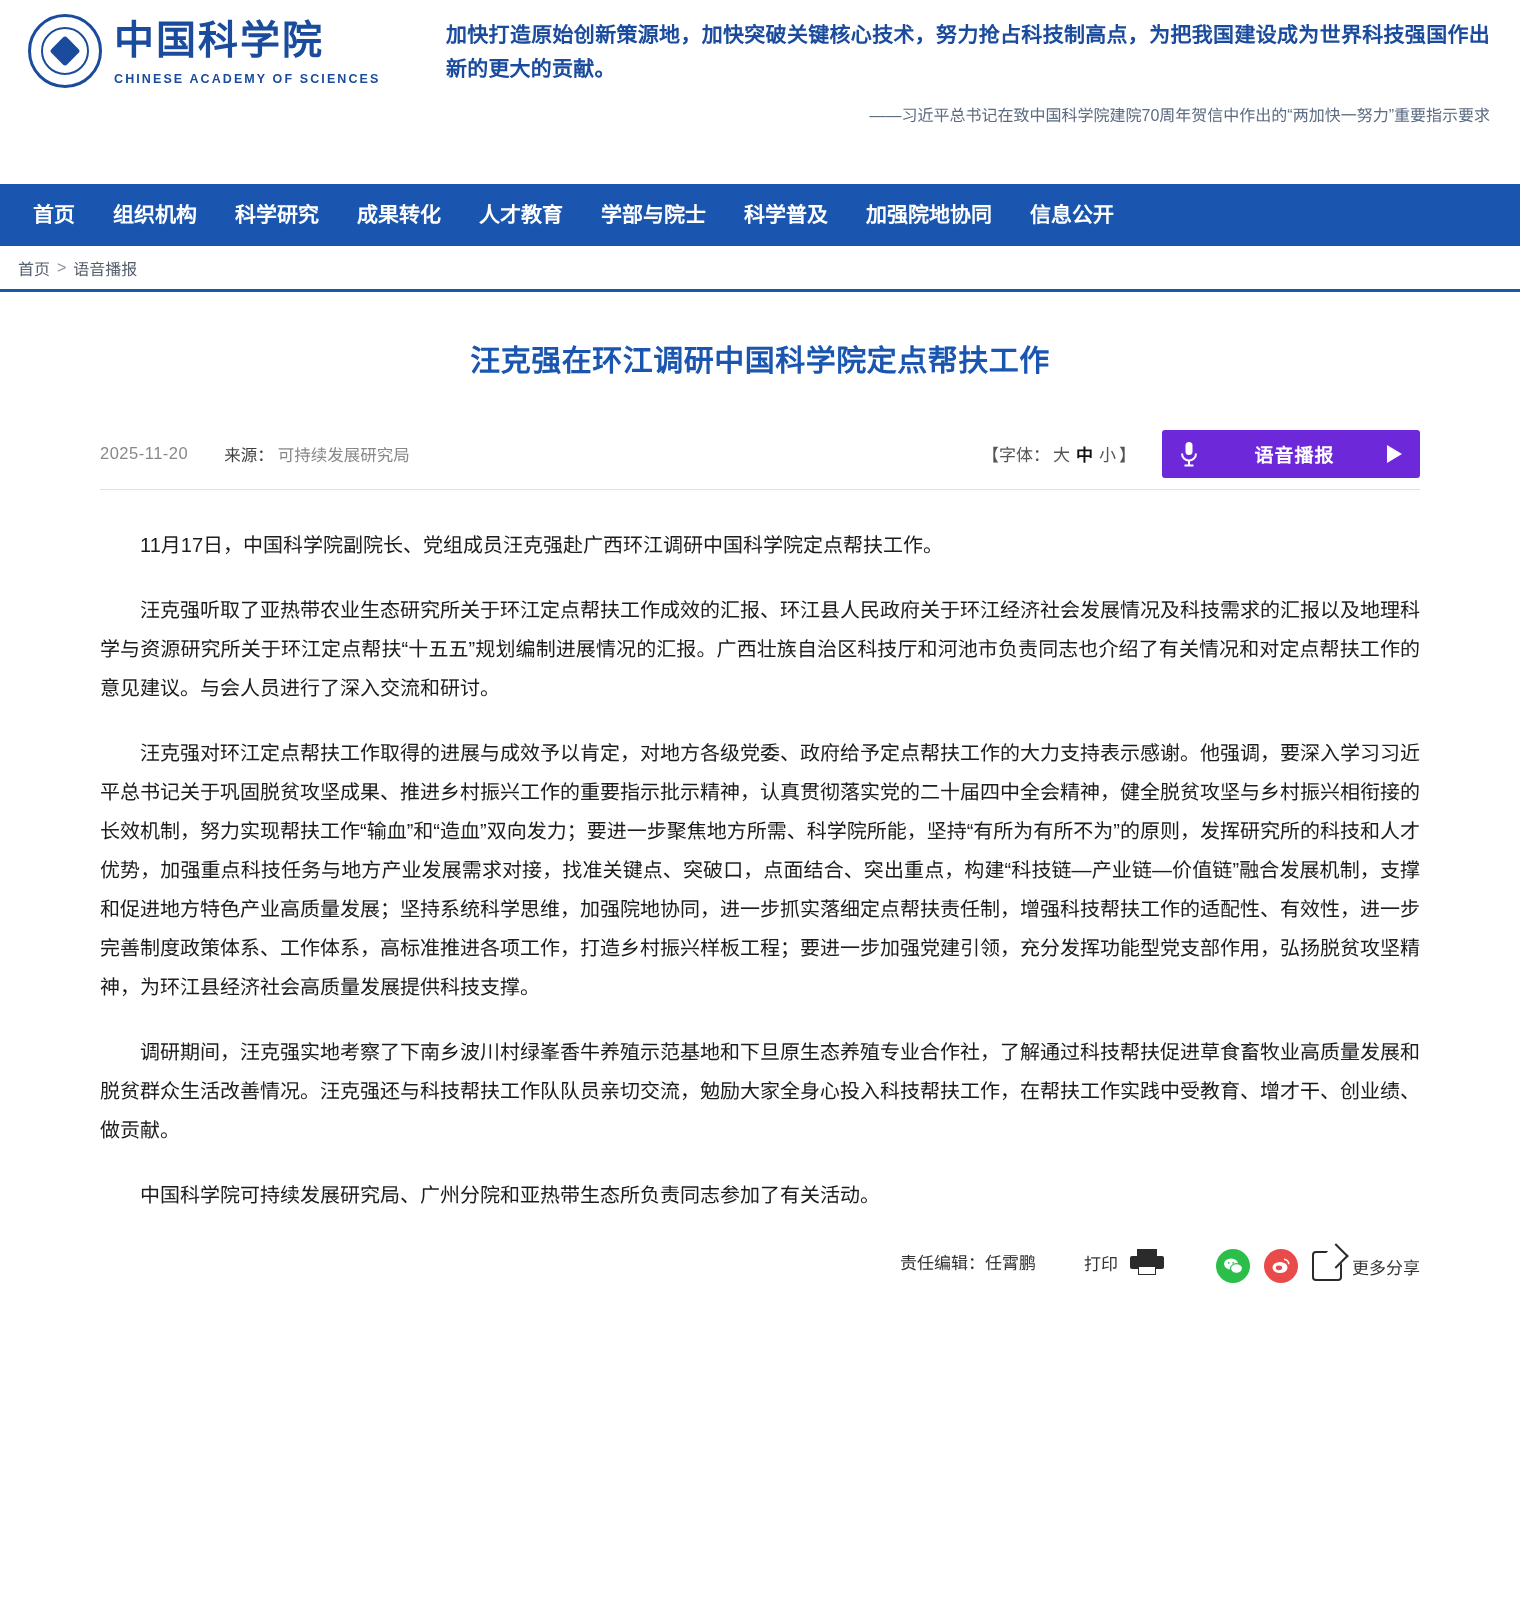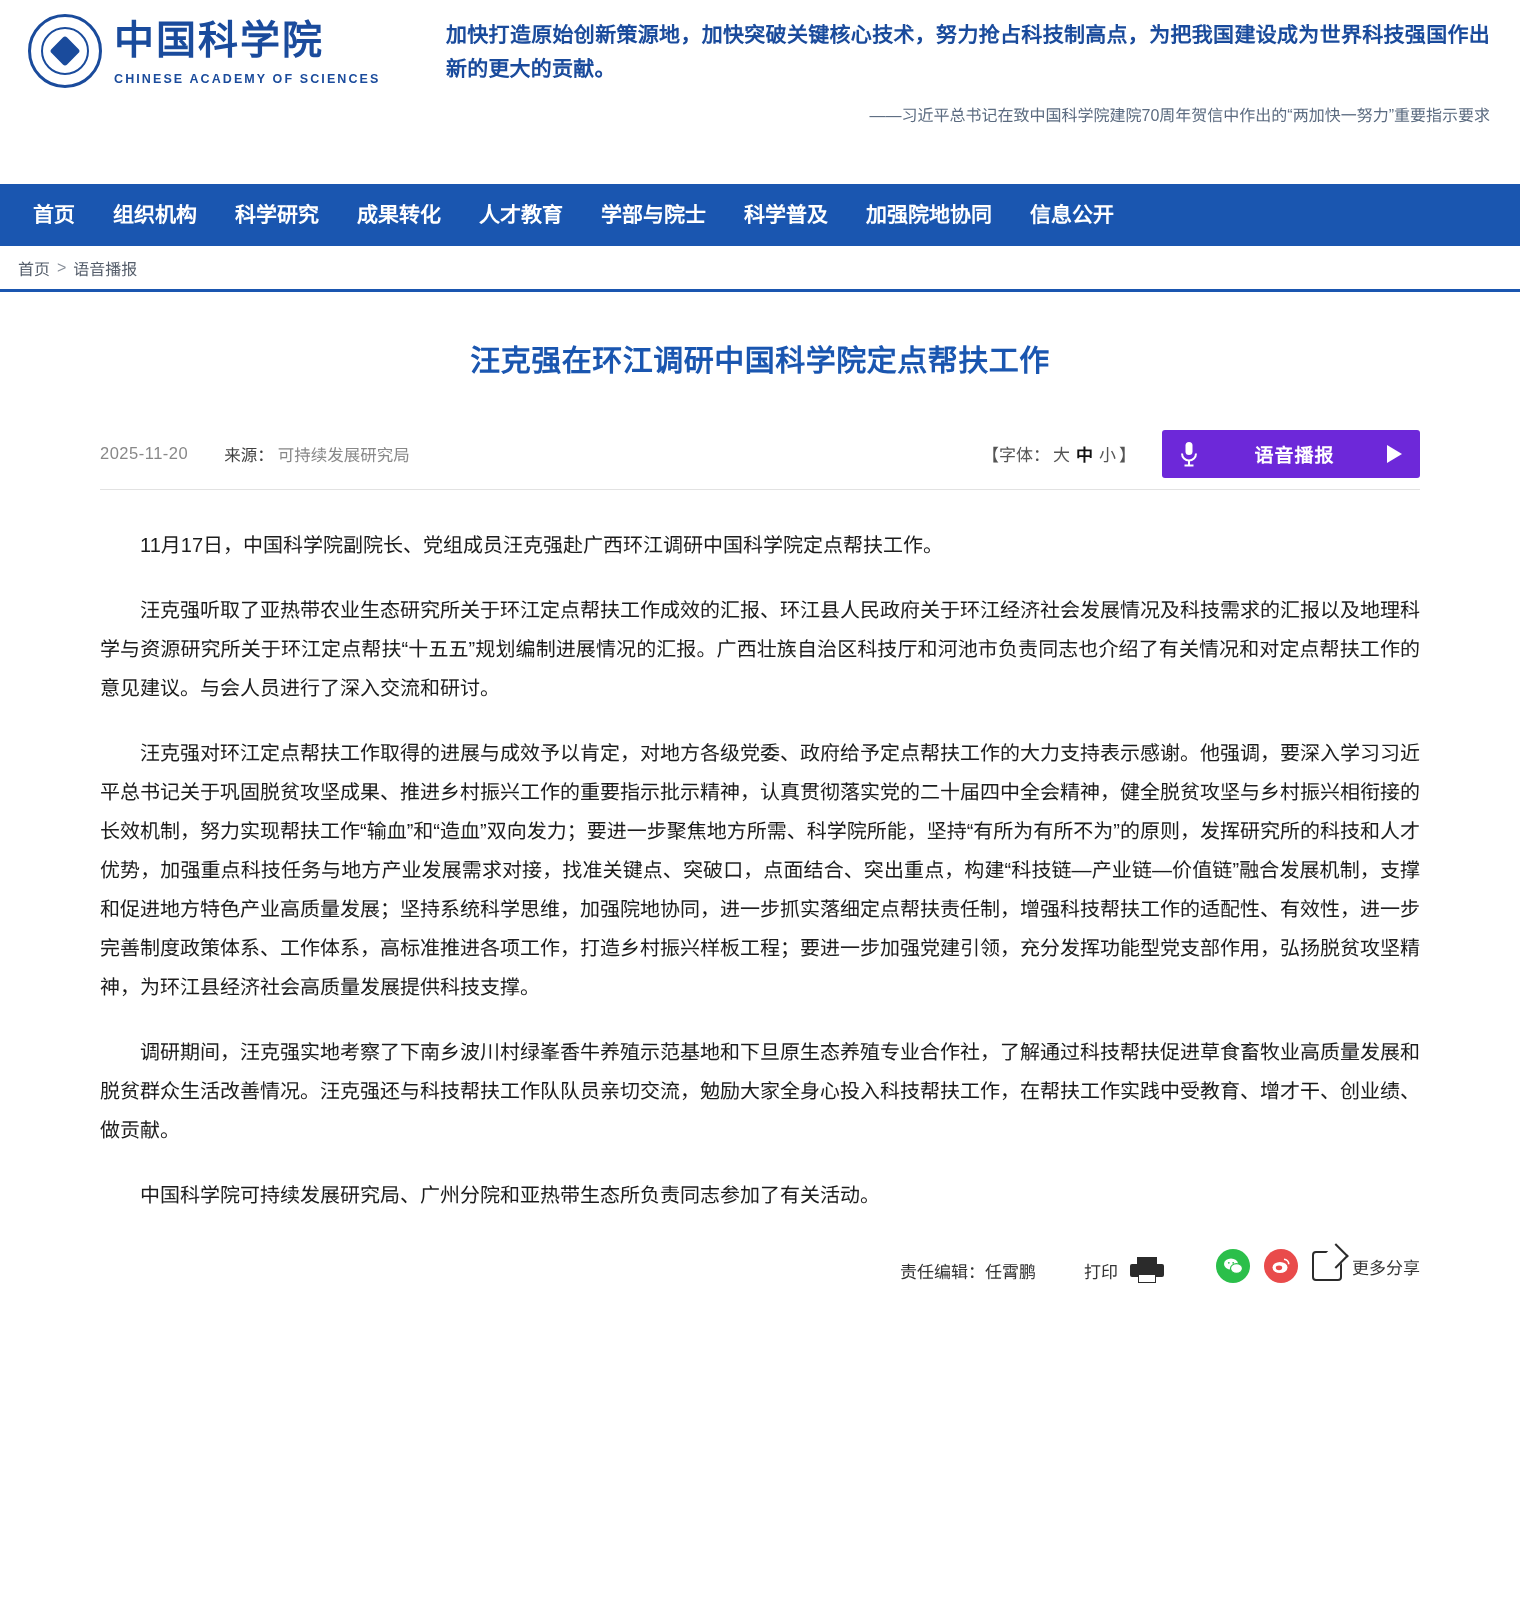--- a/index.html
+++ b/index.html
@@ -219,21 +219,21 @@
   .body-text p {
     margin: 0 0 26px 0;
     text-indent: 2em;
   }
   .body-text p:first-child { margin-bottom: 26px; }
 
   
   .footer-actions {
     margin: 34px 100px 0 100px;
     display: flex;
-    align-items: flex-end;
+    align-items: flex-start;
     justify-content: flex-end;
     padding-bottom: 14px;
     font-size: 17px;
     color: #333333;
   }
   .editor-line { margin-right: 48px; color: #333333; }
   .print-block {
     display: flex;
     align-items: center;
     margin-right: 52px;

